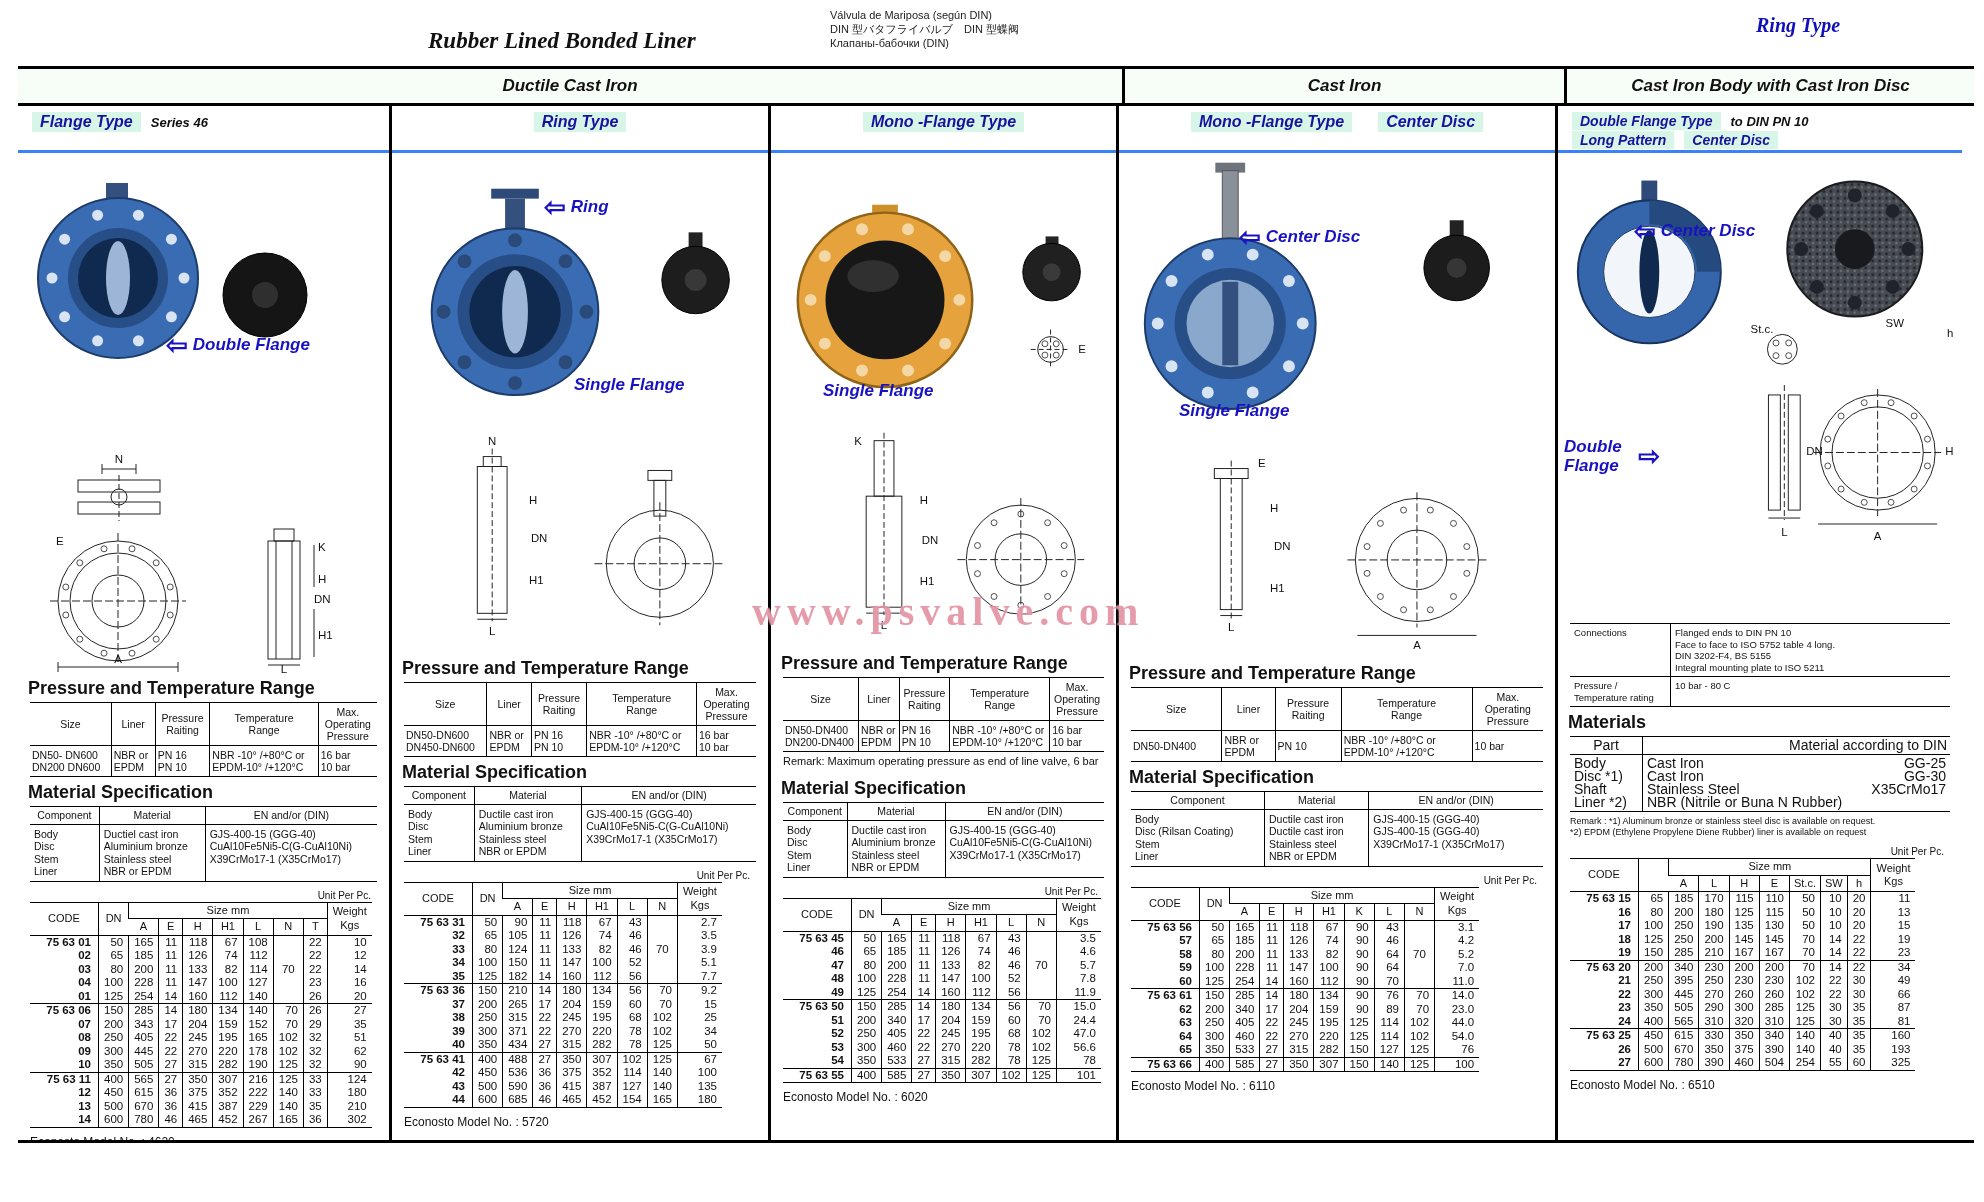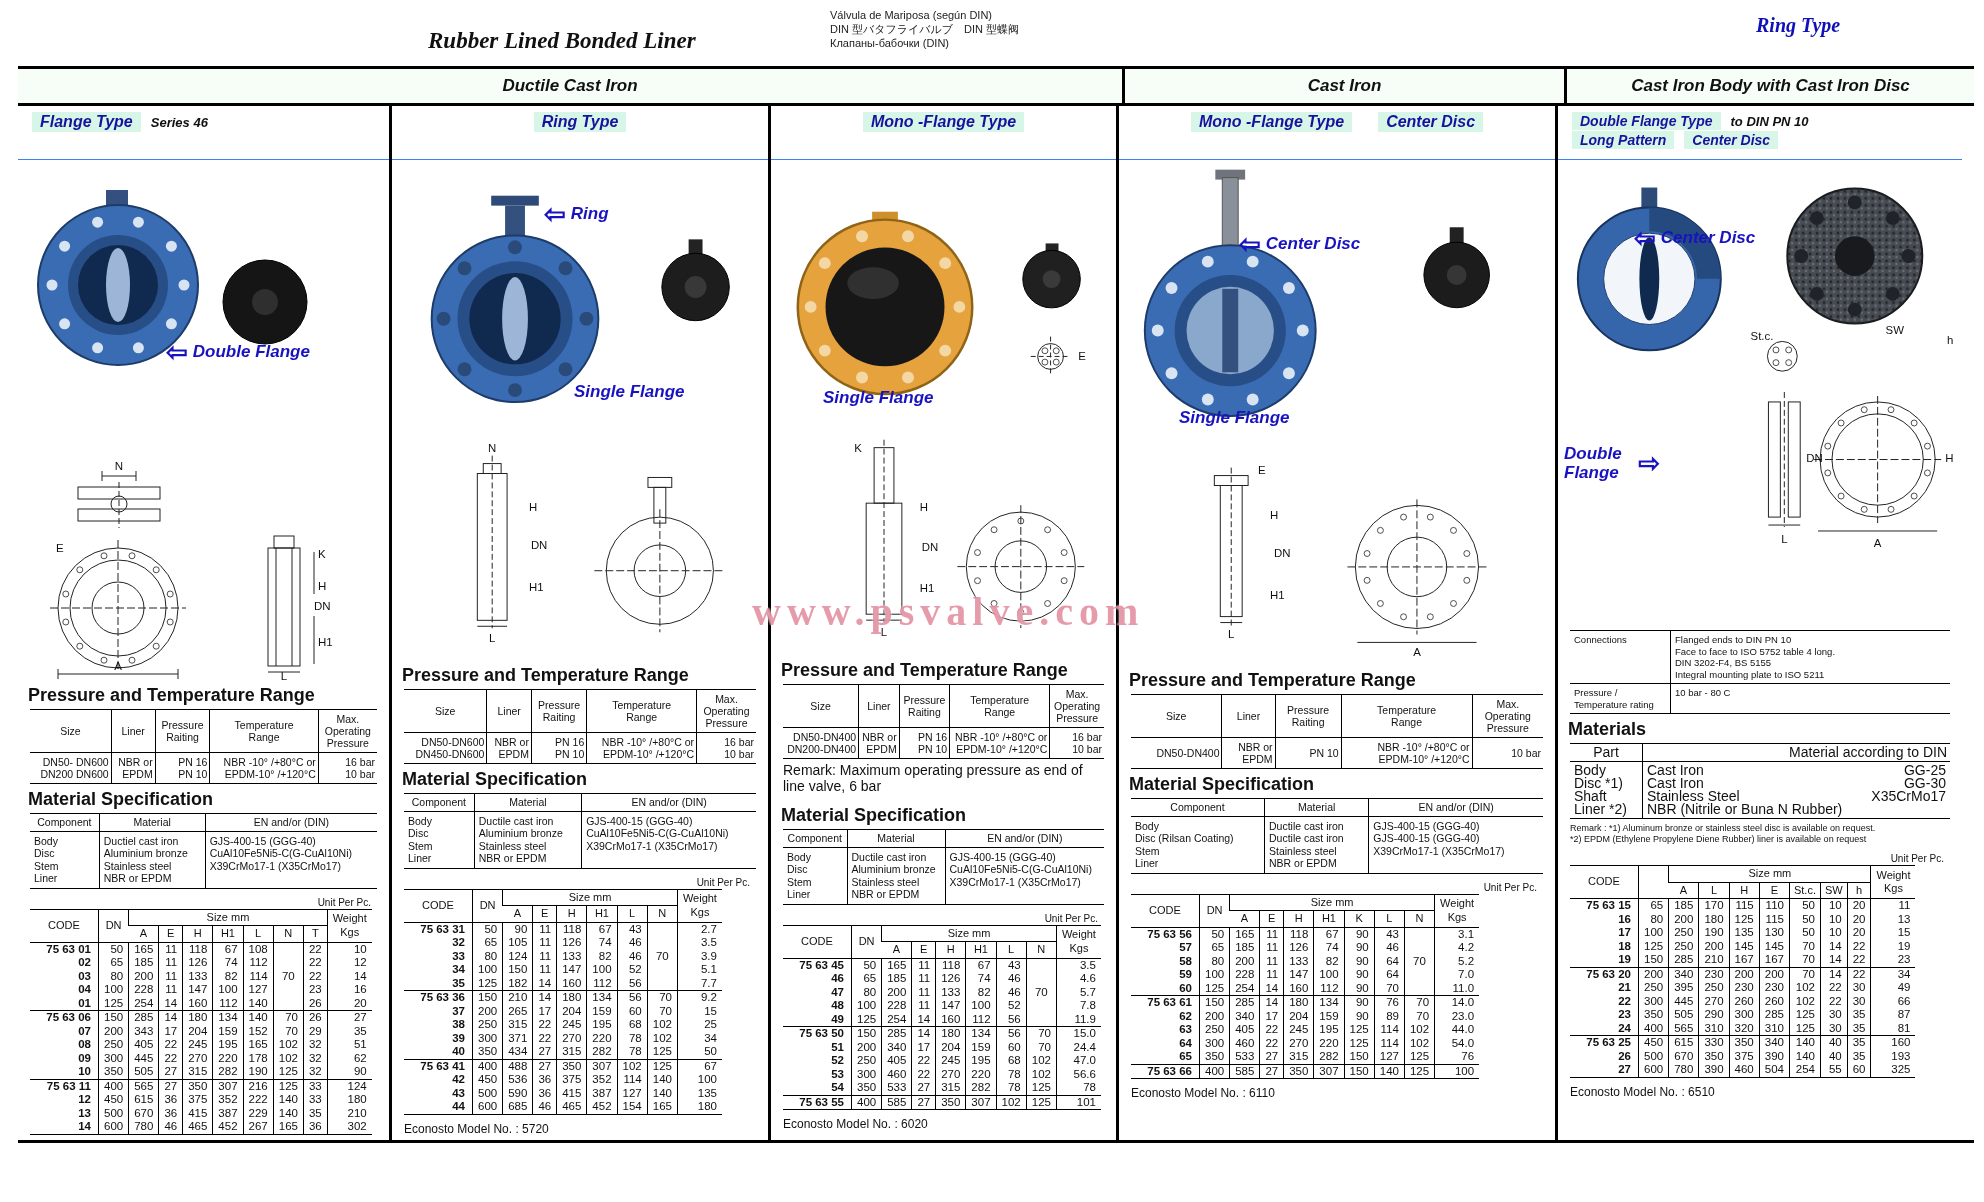--- a/index.html
+++ b/index.html
@@ -17,21 +17,21 @@
   .group-band{display:flex;border-bottom:3px solid #000;background:#f7fdf7;}
   .gcell{height:34px;display:flex;align-items:center;justify-content:center;
          font:italic bold 17px "Liberation Sans",sans-serif;}
   .gcell+.gcell{border-left:3px solid #000;}
   .g0{flex:0 0 1104px;} .g1{flex:0 0 439px;} .g2{flex:0 0 407px;}
   .columns{display:flex;}
   .col{height:1034px;overflow:hidden;box-sizing:border-box;}
   .col+.col{border-left:3px solid #000;}
   .c0{width:371px;} .c1{width:379px;} .c2{width:348px;} .c3{width:439px;} .c4{width:407px;}
   
-  .type-row{height:54px;border-bottom:1px solid #3b82f6;padding-top:6px;box-sizing:border-box;}
+  .type-row{height:47px;border-bottom:3px solid #3b82f6;padding-top:6px;box-sizing:border-box;}
   .type-line{display:flex;align-items:center;gap:10px;padding-left:14px;
              font:italic bold 16px "Liberation Sans",sans-serif;color:#16129e;margin-bottom:2px;}
   .c1 .type-line,.c2 .type-line{justify-content:center;padding-left:0;}
   .c3 .type-line{justify-content:center;padding-left:0;gap:26px;}
   .c4 .type-line{font-size:14px;margin-bottom:1px;}
   .hl{background:#d8f6e8;padding:1px 8px;}
   .plain{color:#111;font-size:13px;}
   
   .art{position:relative;width:100%;}
   .c0 .art{height:520px;} .c1 .art{height:500px;} .c2 .art{height:495px;}
@@ -43,23 +43,23 @@
   .ann .arrow{font-size:26px;font-style:normal;line-height:20px;}
   .ann.wrap{white-space:normal;width:96px;line-height:19px;}
   
   .tables{padding:0 8px 0 10px;}
   .cat-title{font-weight:bold;font-size:18px;margin:5px 0 3px 0;}
   table{border-collapse:collapse;}
   .pre{white-space:pre-line;}
   .ptable{font-size:10.5px;line-height:12px;margin-left:2px;
           border-top:1.5px solid #000;border-bottom:1.5px solid #000;width:calc(100% - 6px);}
   .ptable th{font-weight:normal;text-align:center;padding:3px 3px;border-bottom:1px solid #000;}
-  .ptable td{text-align:right;padding:3px 2px;}
+  .ptable td{text-align:left;padding:3px 2px;}
   .ptable th+th,.ptable td+td{border-left:1px solid #000;}
-  .remark{font-size:14px;margin:3px 0 11px 2px;}
+  .remark{font-size:11px;margin:3px 0 11px 2px;}
   .mtable{font-size:10.5px;line-height:12.5px;margin-left:2px;
           border-top:1.5px solid #000;border-bottom:1.5px solid #000;width:calc(100% - 6px);}
   .mtable th{font-weight:normal;text-align:center;padding:2px 3px;border-bottom:1px solid #000;}
   .mtable td{text-align:left;padding:3px 4px;vertical-align:top;}
   .mtable th+th,.mtable td+td{border-left:1px solid #000;}
   .unit{font-size:10px;text-align:right;margin:8px 10px 1px 0;}
   .stable{font-size:11.5px;line-height:13.5px;margin-left:2px;
           border-top:1.5px solid #000;border-bottom:1.5px solid #000;}
   .stable thead{border-bottom:1.5px solid #000;}
   .stable th{font-weight:normal;font-size:11px;padding:1px 4px;}

